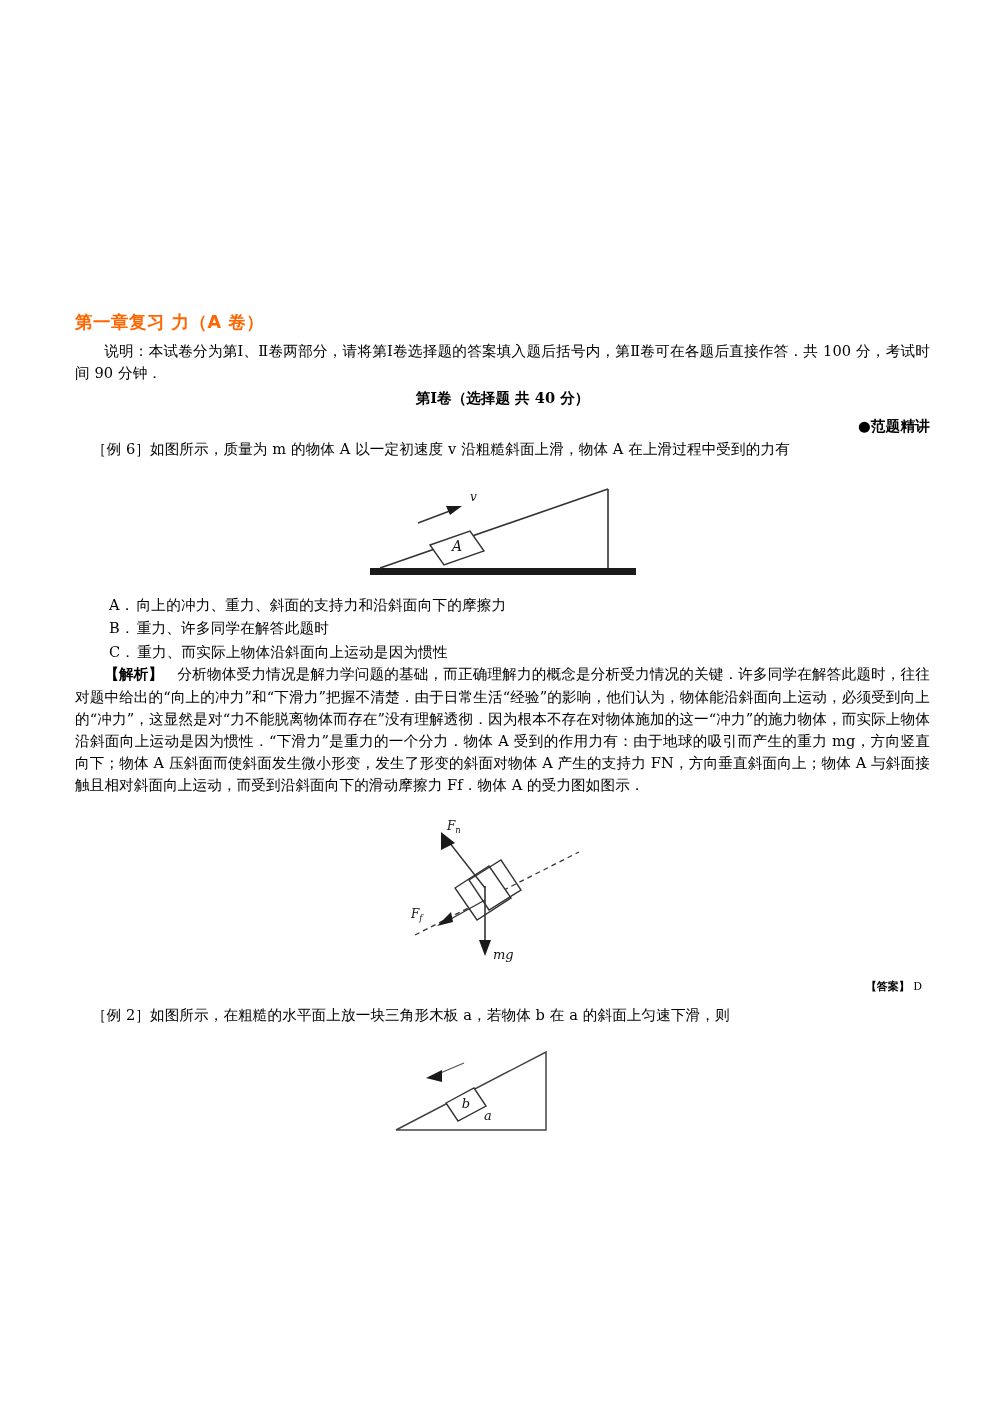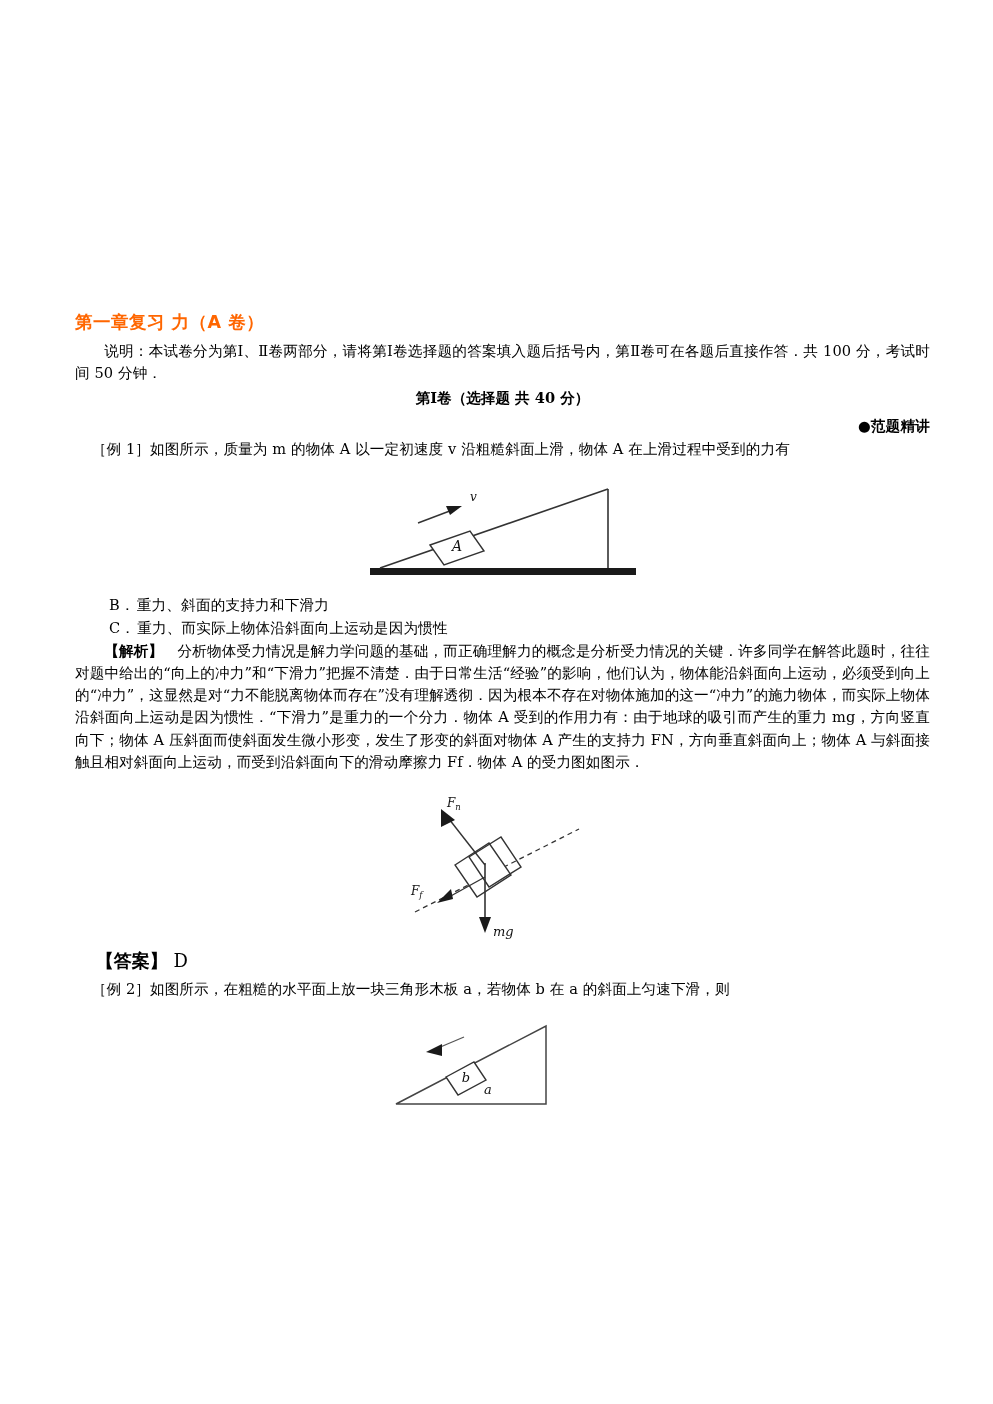--- a/index.html
+++ b/index.html
@@ -82,41 +82,42 @@
     margin: 0 auto;
   }
   .fig-wrap {
     width: 100%;
     display: flex;
     justify-content: center;
   }
   .gap-a { height: 14px; }
   .gap-b { height: 14px; }
   .answer-line {
-    font-size: 18px;
+    font-size: 11px;
     line-height: 1.6;
-    margin: 0;
+    margin: 8px;
     text-indent: 1.15em;
+    text-align: right;
   }
 </style>
 </head>
 <body>
 
 <div class="page">
   <div class="content">
 
     <h1 class="doc-title">第一章复习  力（A 卷）</h1>
 
-    <p class="para indent2">说明：本试卷分为第Ⅰ、Ⅱ卷两部分，请将第Ⅰ卷选择题的答案填入题后括号内，第Ⅱ卷可在各题后直接作答．共 100 分，考试时间 50 分钟．</p>
+    <p class="para indent2">说明：本试卷分为第Ⅰ、Ⅱ卷两部分，请将第Ⅰ卷选择题的答案填入题后括号内，第Ⅱ卷可在各题后直接作答．共 100 分，考试时间 90 分钟．</p>
 
     <p class="center-line bold-cn">第Ⅰ卷（选择题   共 40 分）</p>
 
     <p class="section-head">●范题精讲</p>
 
-    <p class="para indent1">［例 1］如图所示，质量为 m 的物体 A 以一定初速度 v 沿粗糙斜面上滑，物体 A 在上滑过程中受到的力有</p>
+    <p class="para indent1">［例 6］如图所示，质量为 m 的物体 A 以一定初速度 v 沿粗糙斜面上滑，物体 A 在上滑过程中受到的力有</p>
 
     <div class="gap-a"></div>
 
     <div class="fig-wrap">
       <svg class="fig" width="290" height="108" viewBox="0 0 290 108">
 
         <rect x="12" y="93" width="266" height="7" fill="#1a1a1a"></rect>
 
         <line x1="22" y1="93" x2="250" y2="14" stroke="#333333" stroke-width="1.6"></line>
 
@@ -129,21 +130,22 @@
 
         <g>
           <line x1="60" y1="48" x2="97" y2="34" stroke="#333333" stroke-width="1.4"></line>
           <polygon points="104,31 88,31 92,40" fill="#1a1a1a"></polygon>
         </g>
         <text x="112" y="26" font-family="DejaVu Serif, serif" font-style="italic" font-size="12" fill="#111111">v</text>
       </svg>
     </div>
 
     <ul class="options">
-      <li><span class="opt-letter">B．</span><span>重力、斜面的支持力和下滑力</span></li>
+      <li><span class="opt-letter">A．</span><span>向上的冲力、重力、斜面的支持力和沿斜面向下的摩擦力</span></li>
+      <li><span class="opt-letter">B．</span><span>重力、许多同学在解答此题时</span></li>
       <li><span class="opt-letter">C．</span><span>重力、而实际上物体沿斜面向上运动是因为惯性</span></li>
     </ul>
 
     <p class="para indent2" style="">
       <span class="bold-cn">【解析】</span><span>&nbsp;&nbsp;&nbsp;</span><span>分析物体受力情况是解力学问题的基础，而正确理解力的概念是分析受力情况的关键．许多同学在解答此题时，往往对题中给出的“向上的冲力”和“下滑力”把握不清楚．由于日常生活“经验”的影响，他们认为，物体能沿斜面向上运动，必须受到向上的“冲力”，这显然是对“力不能脱离物体而存在”没有理解透彻．因为根本不存在对物体施加的这一“冲力”的施力物体，而实际上物体沿斜面向上运动是因为惯性．“下滑力”是重力的一个分力．物体 A 受到的作用力有：由于地球的吸引而产生的重力 mg，方向竖直向下；物体 A 压斜面而使斜面发生微小形变，发生了形变的斜面对物体 A 产生的支持力 FN，方向垂直斜面向上；物体 A 与斜面接触且相对斜面向上运动，而受到沿斜面向下的滑动摩擦力 Ff．物体 A 的受力图如图示．</span>
     </p>
 
     <div class="gap-b"></div>
 
     <div class="fig-wrap">

